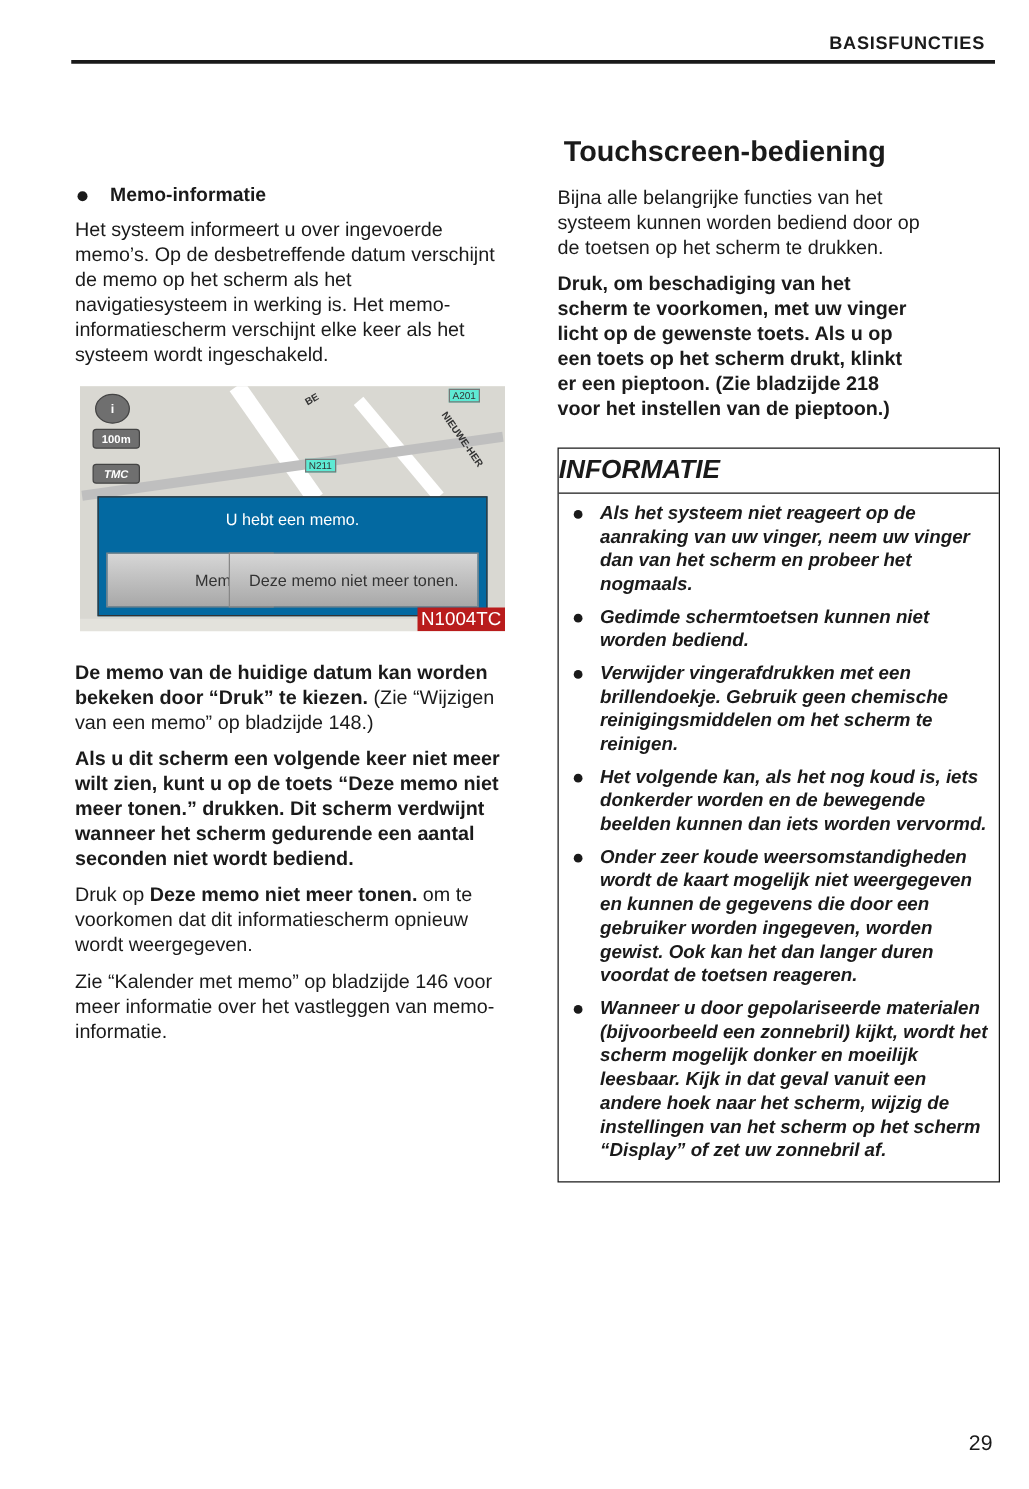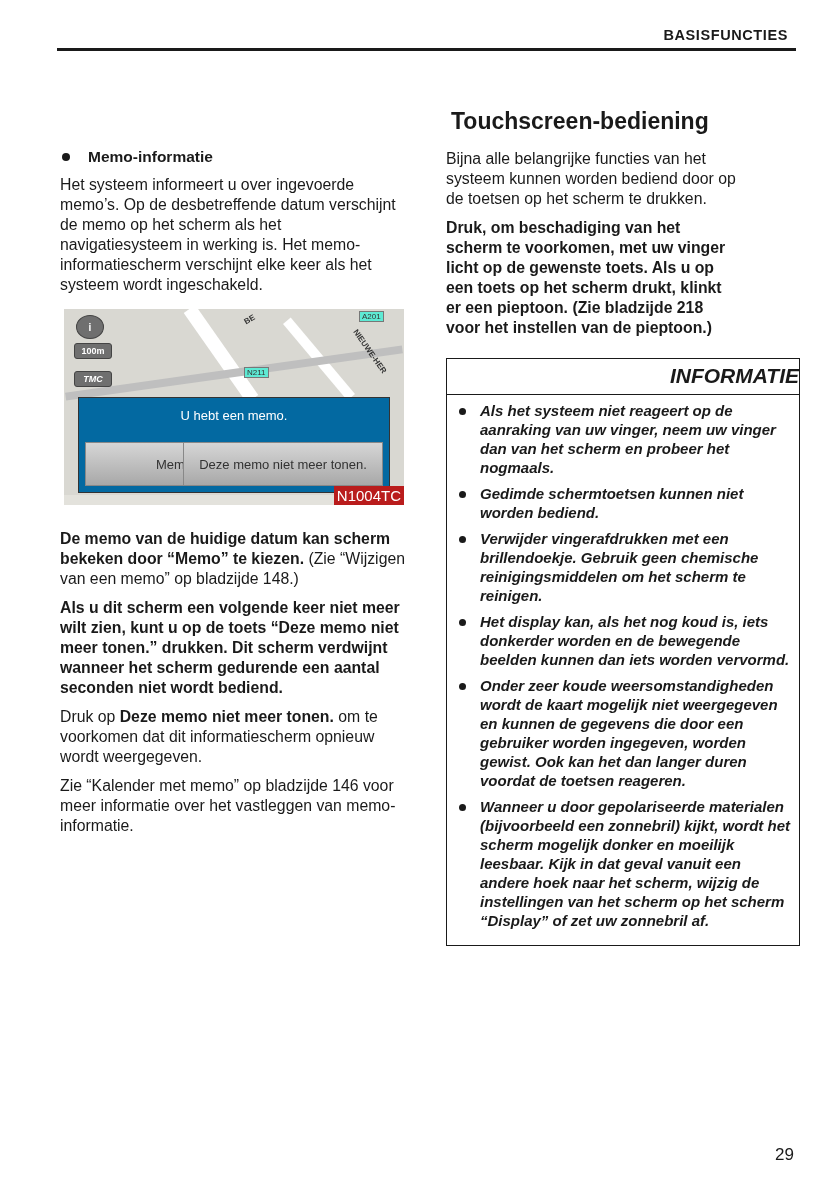--- a/index.html
+++ b/index.html
@@ -49,21 +49,21 @@
   }
   .fig-code {
     position: absolute; right: 0; bottom: 0; background: #b91c1c; color: #fff; font-size: 15px; padding: 1px 3px;
   }
 
   .section-title { font-weight: bold; font-size: 23px; margin-left: 5px; margin-bottom: 14px; }
   .info-box {
     border: 1.5px solid #1a1a1a; margin-top: 20px; width: 352px;
   }
   .info-title {
-    text-align: right; font-weight: bold; font-style: italic; font-size: 21px;
+    text-align: left; font-weight: bold; font-style: italic; font-size: 21px;
     padding: 5px 0 6px; border-bottom: 1.5px solid #1a1a1a;
   }
   .info-list { padding: 6px 8px 8px 8px; }
   .info-item { display: flex; margin-bottom: 7px; }
   .info-item .dot { width: 7px; height: 7px; border-radius: 50%; background: #1a1a1a; margin: 7px 14px 0 4px; flex: none; }
   .info-item .txt { font-weight: bold; font-style: italic; font-size: 15px; line-height: 19px; }
   .page-number { position: absolute; right: 29px; top: 1145px; font-size: 17px; }
 </style>
 </head>
 <body>
@@ -92,21 +92,21 @@
       <div class="road-label" style="left:178px;top:6px;transform:rotate(-30deg);background:transparent;border:none;font-weight:bold;">BE</div>
       <div class="dialog">
         <div class="dialog-msg">U hebt een memo.</div>
         <div class="dialog-btn" style="left:6px;width:88px;padding-left:44px;">Memo</div>
         <div class="dialog-btn" style="left:104px;width:198px;">Deze memo niet meer tonen.</div>
       </div>
     </div>
     <div class="fig-code">N1004TC</div>
   </div>
 
-  <p style="margin-top:24px;"><span class="b">De memo van de huidige datum kan scherm bekeken door “Memo” te kiezen.</span><span> (Zie “Wijzigen van een memo” op bladzijde 148.)</span></p>
+  <p style="margin-top:24px;"><span class="b">De memo van de huidige datum kan worden bekeken door “Druk” te kiezen.</span><span> (Zie “Wijzigen van een memo” op bladzijde 148.)</span></p>
   <p class="p-gap b">Als u dit scherm een volgende keer niet meer wilt zien, kunt u op de toets “Deze memo niet meer tonen.” drukken. Dit scherm verdwijnt wanneer het scherm gedurende een aantal seconden niet wordt bediend.</p>
   <p class="p-gap"><span>Druk op </span><span class="b">Deze memo niet meer tonen.</span><span> om te voorkomen dat dit informatiescherm opnieuw wordt weergegeven.</span></p>
   <p class="p-gap">Zie “Kalender met memo” op bladzijde 146 voor meer informatie over het vastleggen van memo-informatie.</p>
 </div>
 
 <div class="col-right">
   <div class="section-title">Touchscreen-bediening</div>
   <p>Bijna alle belangrijke functies van het systeem kunnen worden bediend door op de toetsen op het scherm te drukken.</p>
   <p class="p-gap b">Druk, om beschadiging van het scherm te voorkomen, met uw vinger licht op de gewenste toets. Als u op een toets op het scherm drukt, klinkt er een pieptoon. (Zie bladzijde 218 voor het instellen van de pieptoon.)</p>
 
@@ -120,21 +120,21 @@
       <div class="info-item">
           <span class="dot"></span>
           <span class="txt">Gedimde schermtoetsen kunnen niet worden bediend.</span>
         </div>
       <div class="info-item">
           <span class="dot"></span>
           <span class="txt">Verwijder vingerafdrukken met een brillendoekje. Gebruik geen chemische reinigingsmiddelen om het scherm te reinigen.</span>
         </div>
       <div class="info-item">
           <span class="dot"></span>
-          <span class="txt">Het display kan, als het nog koud is, iets donkerder worden en de bewegende beelden kunnen dan iets worden vervormd.</span>
+          <span class="txt">Het volgende kan, als het nog koud is, iets donkerder worden en de bewegende beelden kunnen dan iets worden vervormd.</span>
         </div>
       <div class="info-item">
           <span class="dot"></span>
           <span class="txt">Onder zeer koude weersomstandigheden wordt de kaart mogelijk niet weergegeven en kunnen de gegevens die door een gebruiker worden ingegeven, worden gewist. Ook kan het dan langer duren voordat de toetsen reageren.</span>
         </div>
       <div class="info-item">
           <span class="dot"></span>
           <span class="txt">Wanneer u door gepolariseerde materialen (bijvoorbeeld een zonnebril) kijkt, wordt het scherm mogelijk donker en moeilijk leesbaar. Kijk in dat geval vanuit een andere hoek naar het scherm, wijzig de instellingen van het scherm op het scherm “Display” of zet uw zonnebril af.</span>
         </div>
     </div>

